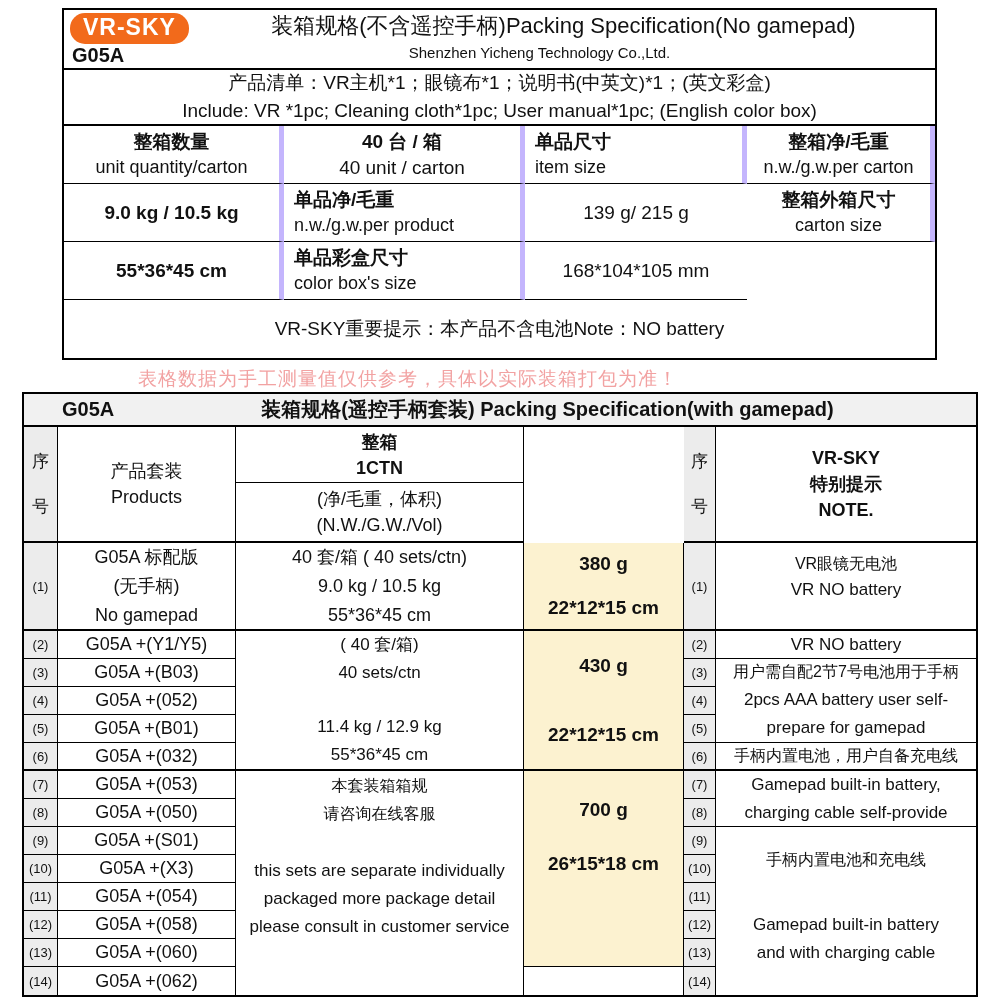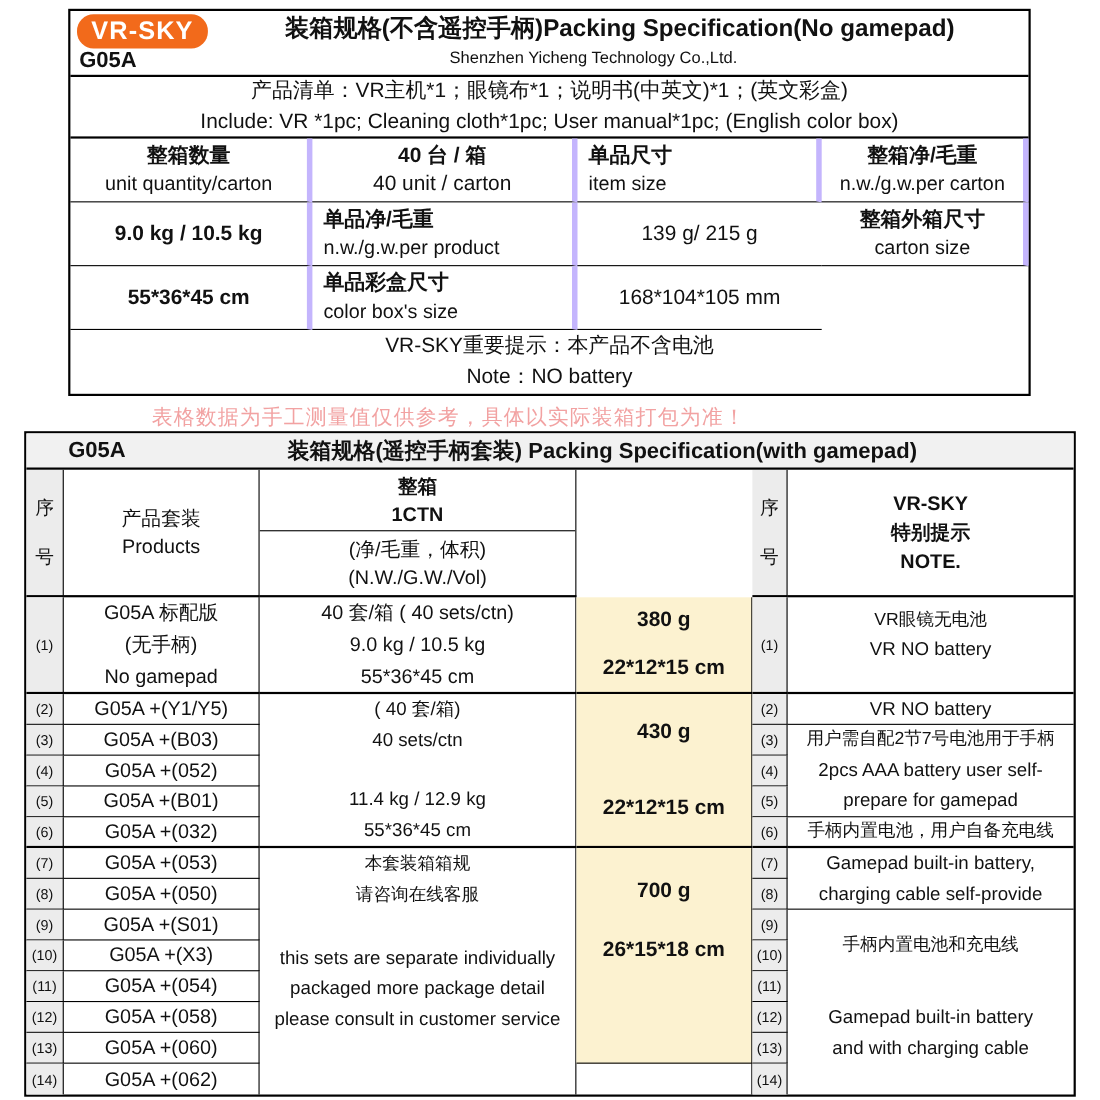--- a/index.html
+++ b/index.html
@@ -6,35 +6,35 @@
   body{font-family:"Liberation Sans","DejaVu Sans",sans-serif;color:#111;}
   .canvas{position:relative;width:1000px;height:1000px;background:#fff;overflow:hidden;}
 
   
   .t1{position:absolute;left:62px;top:8px;width:875px;height:352px;border:2px solid #000;box-sizing:border-box;}
   .t1-header{position:relative;height:60px;border-bottom:2px solid #000;box-sizing:border-box;
              display:flex;flex-direction:column;justify-content:center;}
   .t1-logo{position:absolute;left:6px;top:3px;background:#F26A1B;color:#fff;font-weight:bold;
            font-size:23px;padding:1px 13px 3px;border-radius:15px;letter-spacing:1px;}
   .t1-model{position:absolute;left:8px;top:34px;font-weight:bold;font-size:20px;}
-  .t1-title{text-align:center;font-weight:bold;font-size:22px;padding-left:128px;line-height:28px;}
+  .t1-title{text-align:center;font-weight:normal;font-size:22px;padding-left:128px;line-height:28px;}
   .t1-subtitle{text-align:center;font-size:15px;font-weight:500;padding-left:80px;line-height:26px;}
   .t1-include{height:56px;border-bottom:2px solid #000;box-sizing:border-box;
               display:flex;flex-direction:column;justify-content:center;align-items:center;}
   .t1-include div{font-size:19px;line-height:28px;}
   .t1-specs{display:grid;grid-template-columns:220px 241px 222px 1fr;grid-auto-rows:58px;}
   .cell{border-right:5px solid #c4b5fd;border-bottom:1px solid #000;box-sizing:border-box;
         display:flex;flex-direction:column;justify-content:center;align-items:center;}
   .cell.lastcol{border-right:none;}
   .cell .cn{font-weight:bold;font-size:19px;line-height:26px;}
   .cell .en{font-size:18px;line-height:25px;}
   .cell.leftlbl{align-items:flex-start;padding-left:10px;}
   .valb{font-weight:bold;font-size:19px;line-height:26px;}
   .valn{font-size:19px;line-height:26px;}
-  .t1-notice{height:58px;display:flex;flex-direction:column;justify-content:center;align-items:center;}
+  .t1-notice{height:58px;display:flex;flex-direction:row;justify-content:center;align-items:center;}
   .t1-notice div{font-size:19px;line-height:28px;}
 
   
   .warning{position:absolute;left:0;top:366px;width:816px;text-align:center;
            color:#F2A2A2;font-size:19px;letter-spacing:1px;}
 
   
   .t2{position:absolute;left:22px;top:392px;width:956px;height:605px;border:2px solid #000;box-sizing:border-box;}
   .t2-titlerow{position:relative;height:33px;border-bottom:2px solid #000;box-sizing:border-box;
                background:#F1F1F1;display:flex;align-items:center;justify-content:center;}

